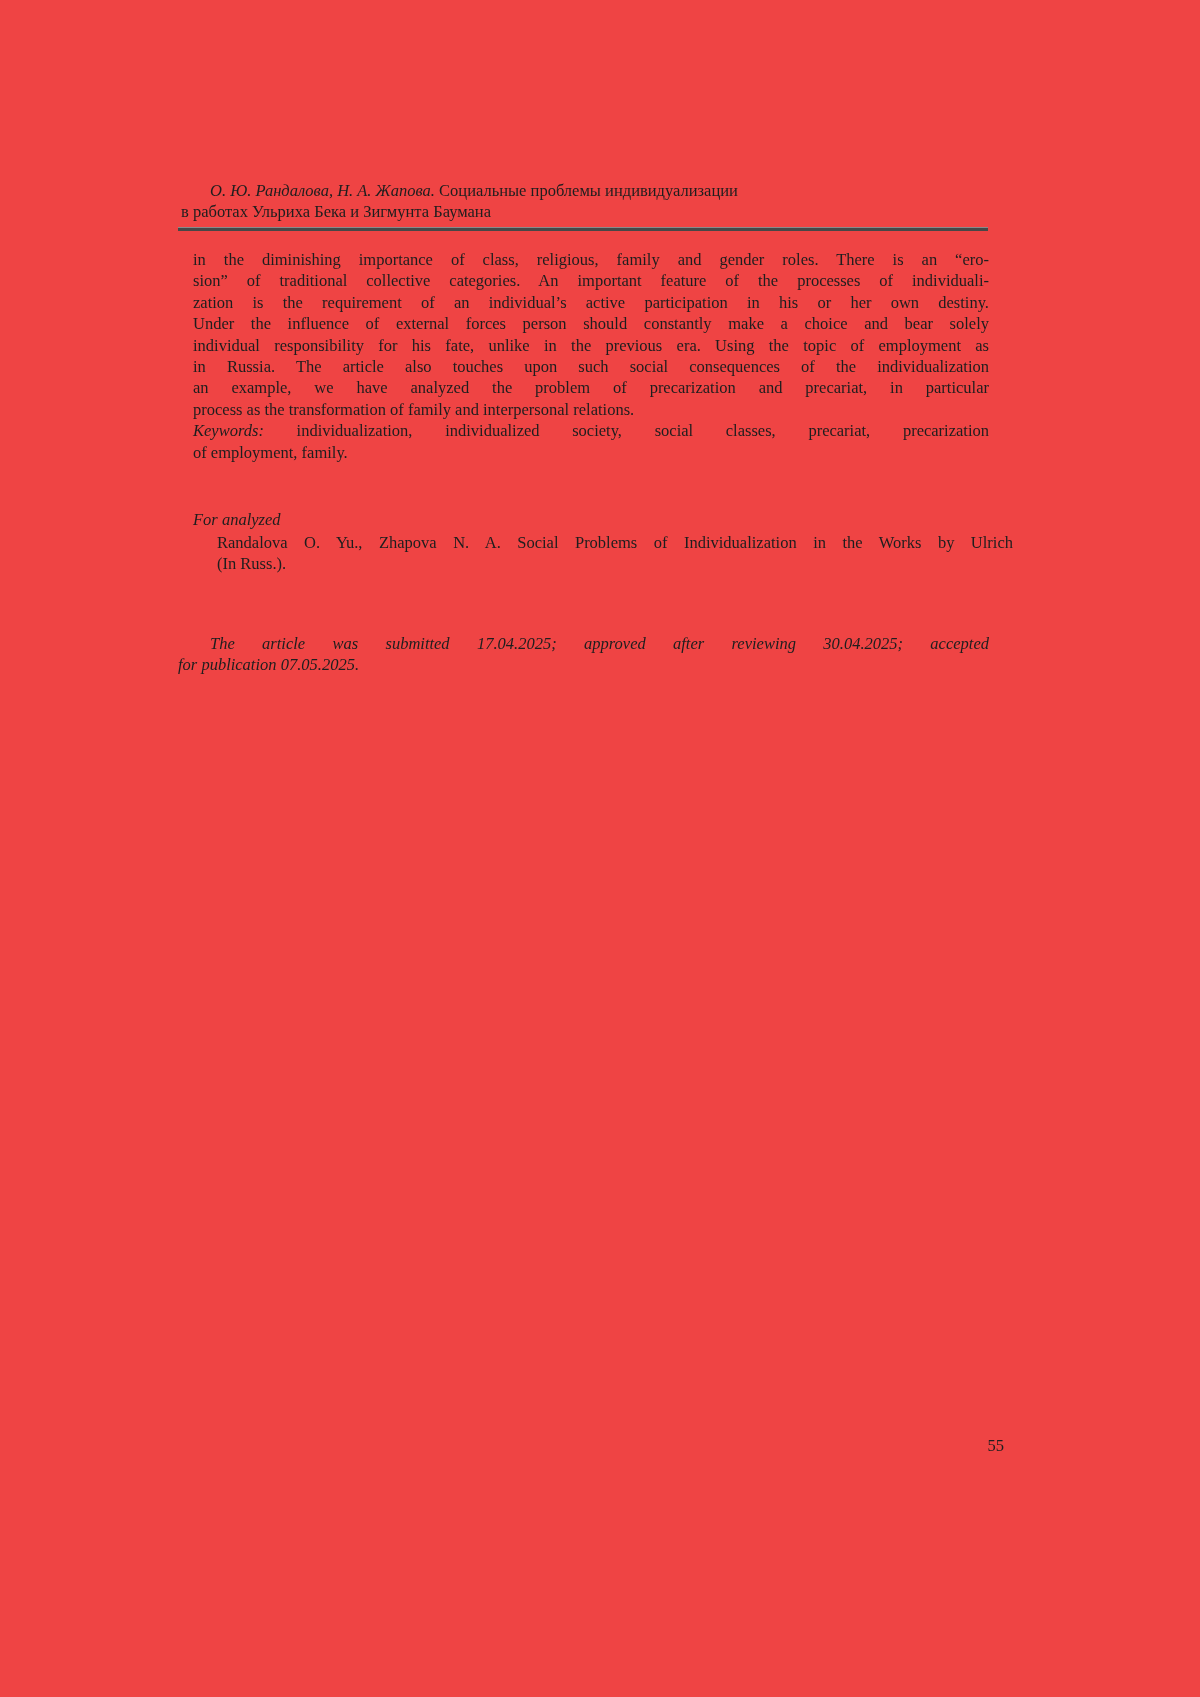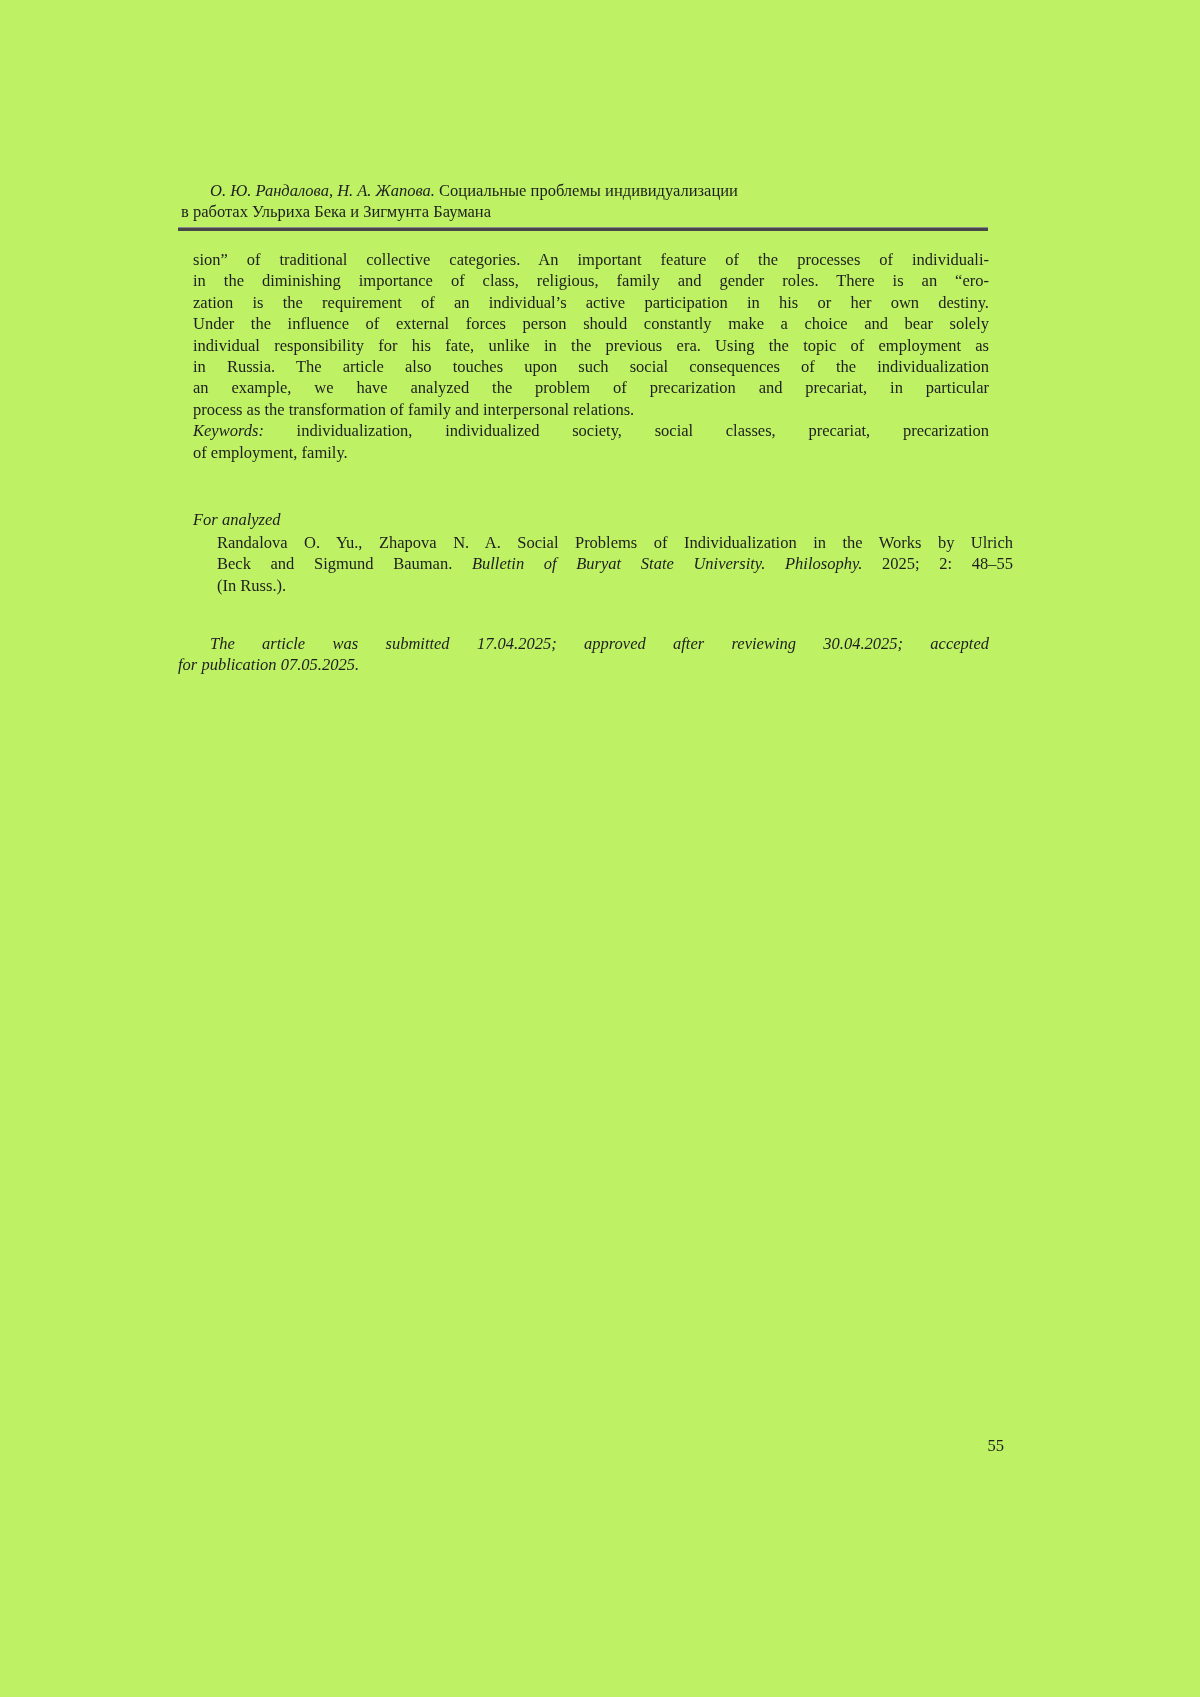--- a/index.html
+++ b/index.html
@@ -1,20 +1,20 @@
 <!DOCTYPE html>
 <html><head>
 <meta charset="utf-8">
 <style>
   html, body { margin: 0; padding: 0; background: #ffffff; }
   .page {
     position: relative;
     width: 1200px;
     height: 1697px;
-    background: #bef264;
+    background: #ef4444;
     font-family: "Liberation Serif", "DejaVu Serif", serif;
     color: #1e1e1e;
     font-size: 16.5px;
   }
   .abs { position: absolute; }
   .line { line-height: 21.4px; min-height: 21.4px; }
   .j { text-align: justify; text-align-last: justify; }
   .l { text-align: left; text-align-last: left; }
   .it { font-style: italic; }
   .rm { font-style: normal; }
@@ -36,39 +36,38 @@
 <div class="page">
 
   <div class="abs running-header">
       <div class="line l" style="text-indent: 29px;"><span class="it">О. Ю. Рандалова, Н. А. Жапова.</span><span class="rm"> Социальные проблемы индивидуализации</span></div>
       <div class="line l"><span class="rm">в работах Ульриха Бека и Зигмунта Баумана</span></div>
     </div>
 
   <div class="abs header-rule"></div>
 
   <div class="abs abstract-block">
+      <div class="line j"><span class="rm">in the diminishing importance of class, religious, family and gender roles. There is an “ero-</span></div>
       <div class="line j"><span class="rm">sion” of traditional collective categories. An important feature of the processes of individuali-</span></div>
-      <div class="line j"><span class="rm">in the diminishing importance of class, religious, family and gender roles. There is an “ero-</span></div>
       <div class="line j"><span class="rm">zation is the requirement of an individual’s active participation in his or her own destiny.</span></div>
       <div class="line j"><span class="rm">Under the influence of external forces person should constantly make a choice and bear solely</span></div>
       <div class="line j"><span class="rm">individual responsibility for his fate, unlike in the previous era. Using the topic of employment as</span></div>
       <div class="line j"><span class="rm">in Russia. The article also touches upon such social consequences of the individualization</span></div>
       <div class="line j"><span class="rm">an example, we have analyzed the problem of precarization and precariat, in particular</span></div>
       <div class="line l"><span class="rm">process as the transformation of family and interpersonal relations.</span></div>
       <div class="line j"><span class="it">Keywords:</span><span class="rm"> individualization, individualized society, social classes, precariat, precarization</span></div>
       <div class="line l"><span class="rm">of employment, family.</span></div>
     </div>
 
   <div class="abs for-citation">
       <div class="line l"><span class="it">For analyzed</span></div>
     </div>
 
   <div class="abs citation-block">
       <div class="line j"><span class="rm">Randalova O. Yu., Zhapova N. A. Social Problems of Individualization in the Works by Ulrich</span></div>
-      <div class="line j"><span class="rm">Beck and Sigmund Bauman. </span><span class="it">Bulletin of Buryat State University. Philosophy.</span><span class="rm"> 2025; 2: 48–55</span></div>
       <div class="line l"><span class="rm">(In Russ.).</span></div>
     </div>
 
   <div class="abs submission-block">
       <div class="line j" style="text-indent: 32px;"><span class="it">The article was submitted 17.04.2025; approved after reviewing 30.04.2025; accepted</span></div>
       <div class="line l"><span class="it">for publication 07.05.2025.</span></div>
     </div>
 
   <div class="abs page-footer">
     <span>55</span>

